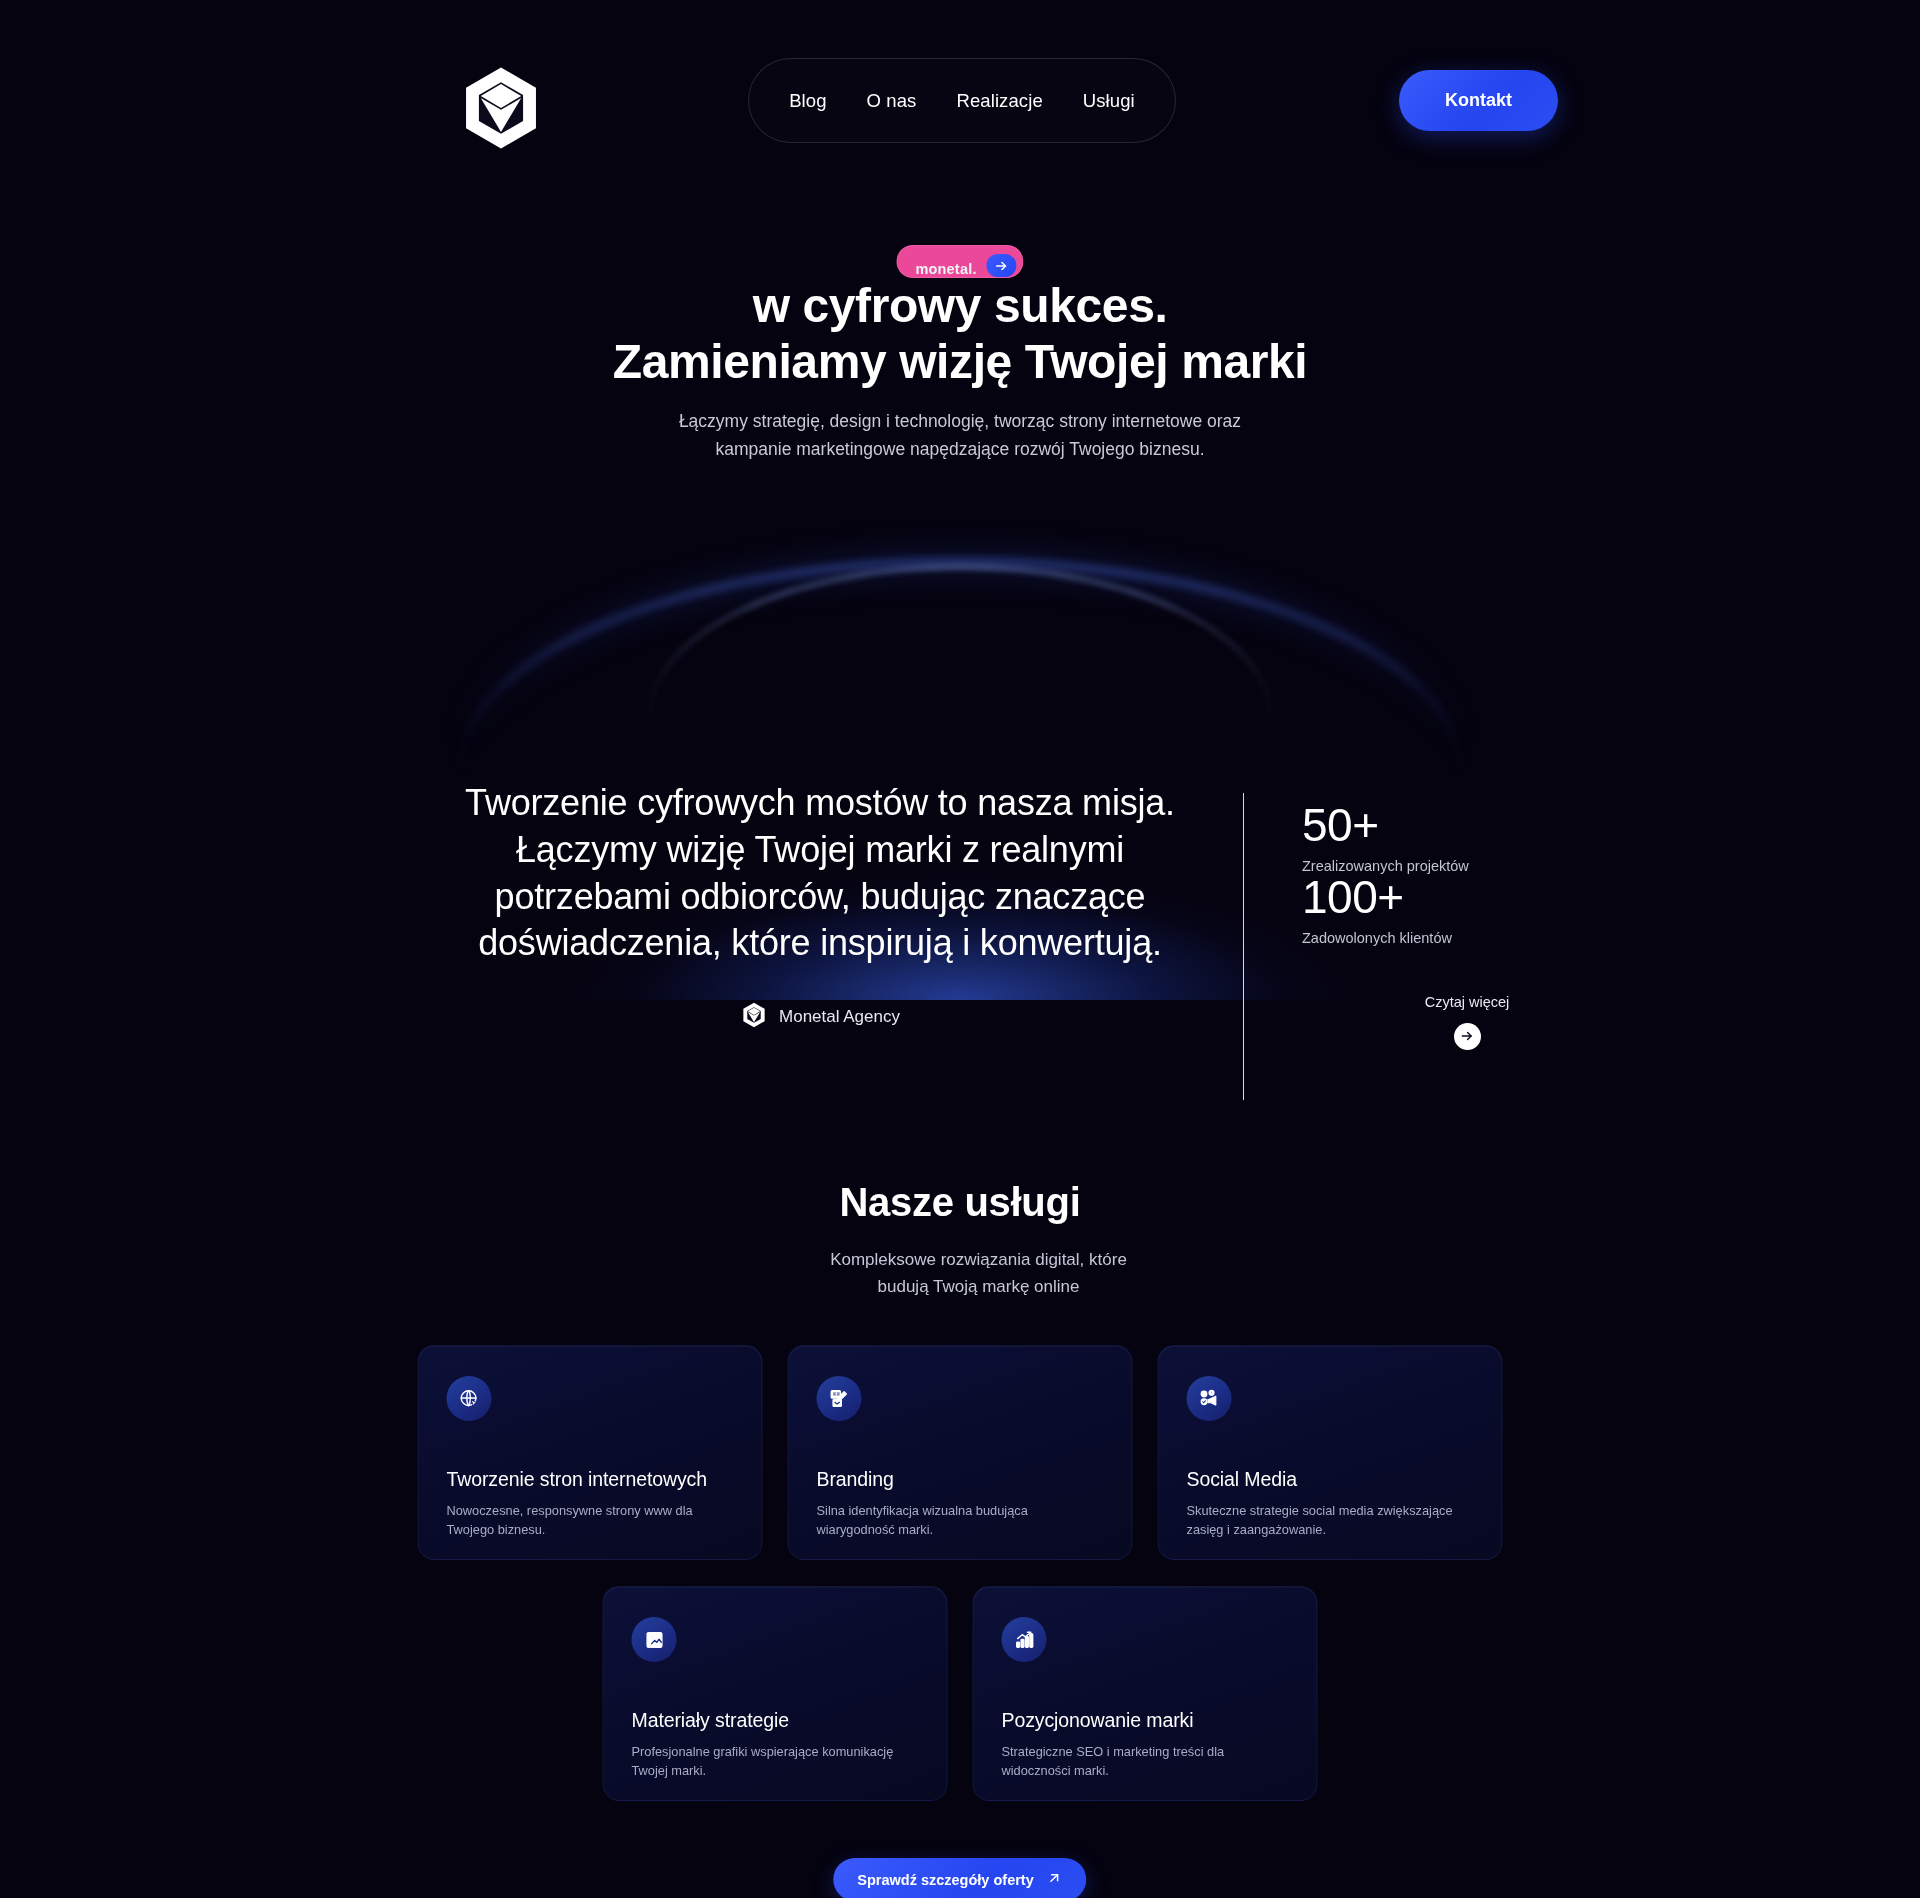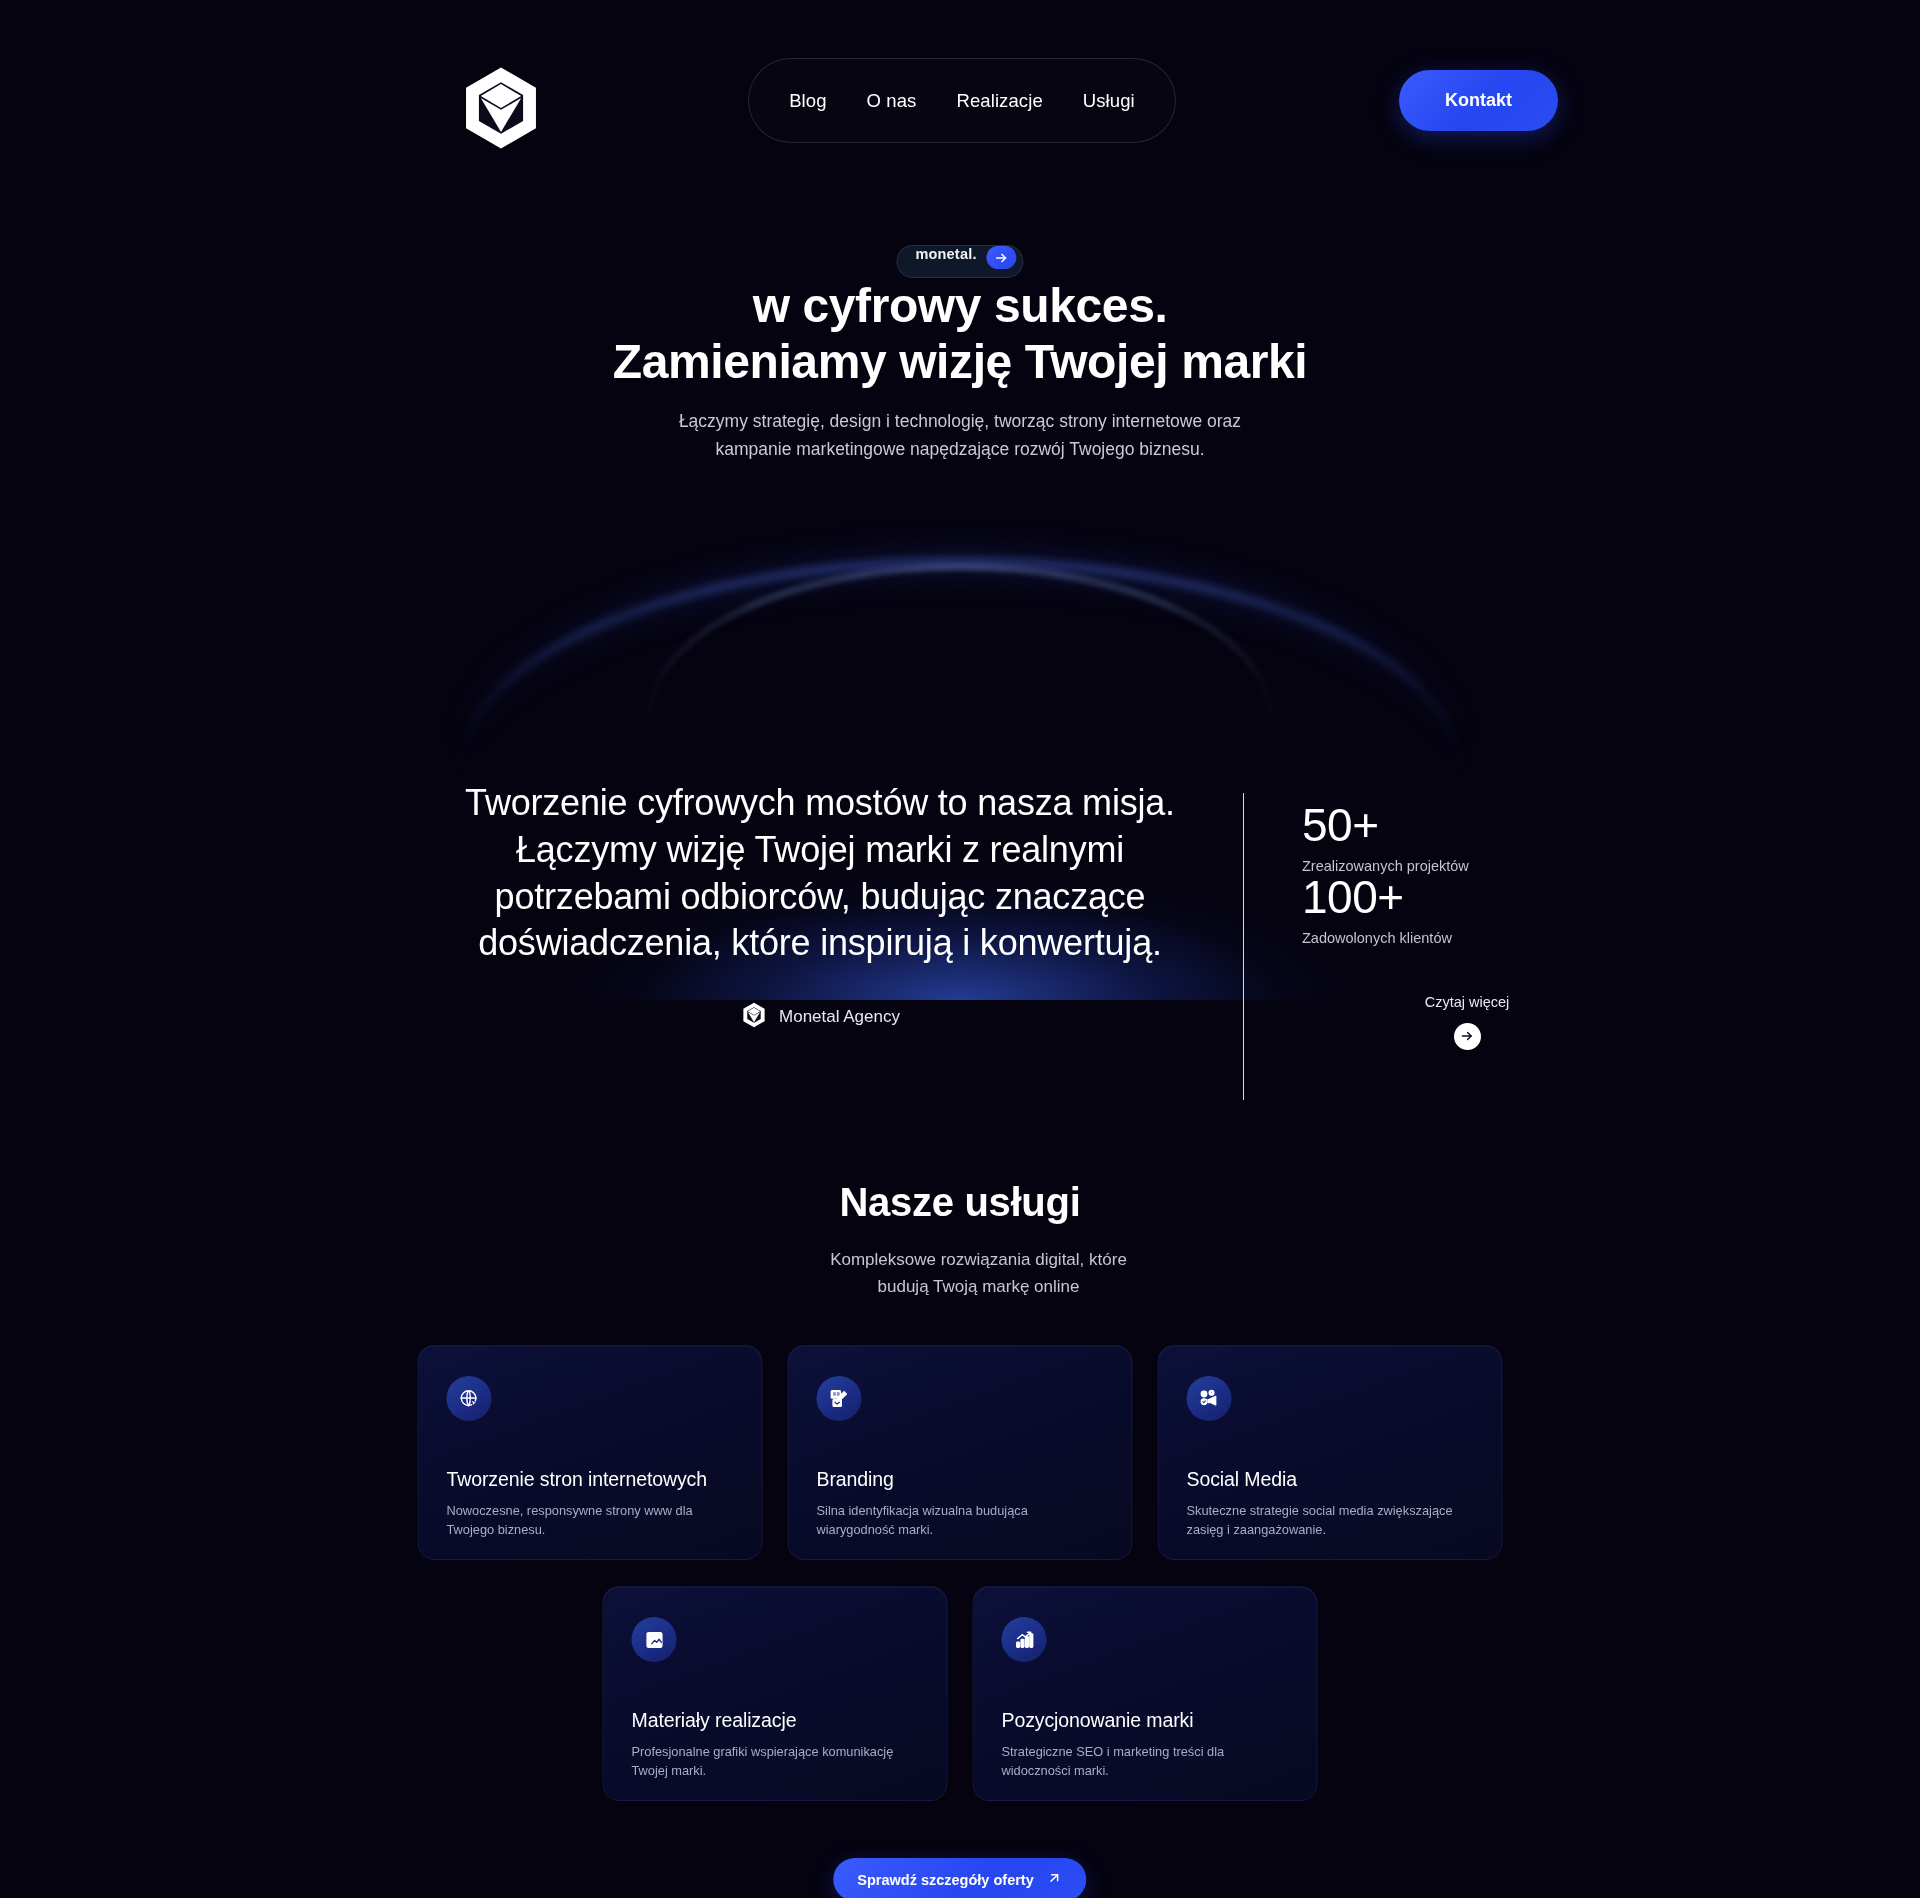--- a/index.html
+++ b/index.html
@@ -66,23 +66,23 @@
     position:absolute; left:50%; top:566px; transform:translateX(-50%);
     width:620px; height:300px; border-radius:50%;
     border-top:2px solid rgba(150,180,255,0.95);
     filter:blur(3px);
     pointer-events:none;
   }
 
   .hero-badge {
     position:absolute; left:50%; top:245px; transform:translateX(-50%);
     height:33px; padding:0 6px 0 18px;
-    display:flex; align-items:flex-start; gap:10px;
+    display:flex; align-items:flex-end; gap:10px;
     border-radius:18px;
-    background:#0f172a;
+    background:#ec4899;
     border:1px solid rgba(255,255,255,0.10);
     cursor:pointer;
   }
   .hero-badge-text { font-size:14.5px; font-weight:600; color:#f2f2f5; letter-spacing:0.2px; }
   .hero-badge-arrow {
     width:30px; height:23px; border-radius:12px;
     background:linear-gradient(135deg,#3b5bfd,#2546f0);
     display:flex; align-items:center; justify-content:center;
   }
   .hero-badge-arrow svg { width:14px; height:14px; }
@@ -356,21 +356,21 @@
 
       <div class="svc-card">
         <div class="svc-icon">
           <svg viewBox="0 0 24 24" fill="none" stroke="#fff" stroke-width="1.6" stroke-linecap="round" stroke-linejoin="round">
             <path d="M4 5.5a1.5 1.5 0 0 1 1.5-1.5h1v16h-1A1.5 1.5 0 0 1 4 18.5z" fill="#fff" stroke="#fff"></path>
             <rect x="6.5" y="4" width="13.5" height="16" rx="1.6" fill="#fff" stroke="#fff"></rect>
             <path d="M9 16l3.2-3.6 2.2 2.2 2.6-3.4 2.5 3.3" stroke="#1b2c86" stroke-width="1.5" fill="none"></path>
             <circle cx="10.2" cy="8.6" r="1.1" fill="#1b2c86"></circle>
           </svg>
         </div>
-        <div class="svc-title">Materiały realizacje</div>
+        <div class="svc-title">Materiały strategie</div>
         <div class="svc-desc">Profesjonalne grafiki wspierające komunikację Twojej marki.</div>
       </div>
 
       <div class="svc-card">
         <div class="svc-icon">
           <svg viewBox="0 0 24 24" fill="none" stroke="#fff" stroke-width="1.6" stroke-linecap="round" stroke-linejoin="round">
             <rect x="3.5" y="14.5" width="3" height="5.5" rx="0.8" fill="#fff" stroke="#fff"></rect>
             <rect x="8.3" y="11.5" width="3" height="8.5" rx="0.8" fill="#fff" stroke="#fff"></rect>
             <rect x="13.1" y="8.5" width="3" height="11.5" rx="0.8" fill="#fff" stroke="#fff"></rect>
             <rect x="17.9" y="5.5" width="3" height="14.5" rx="0.8" fill="#fff" stroke="#fff"></rect>

